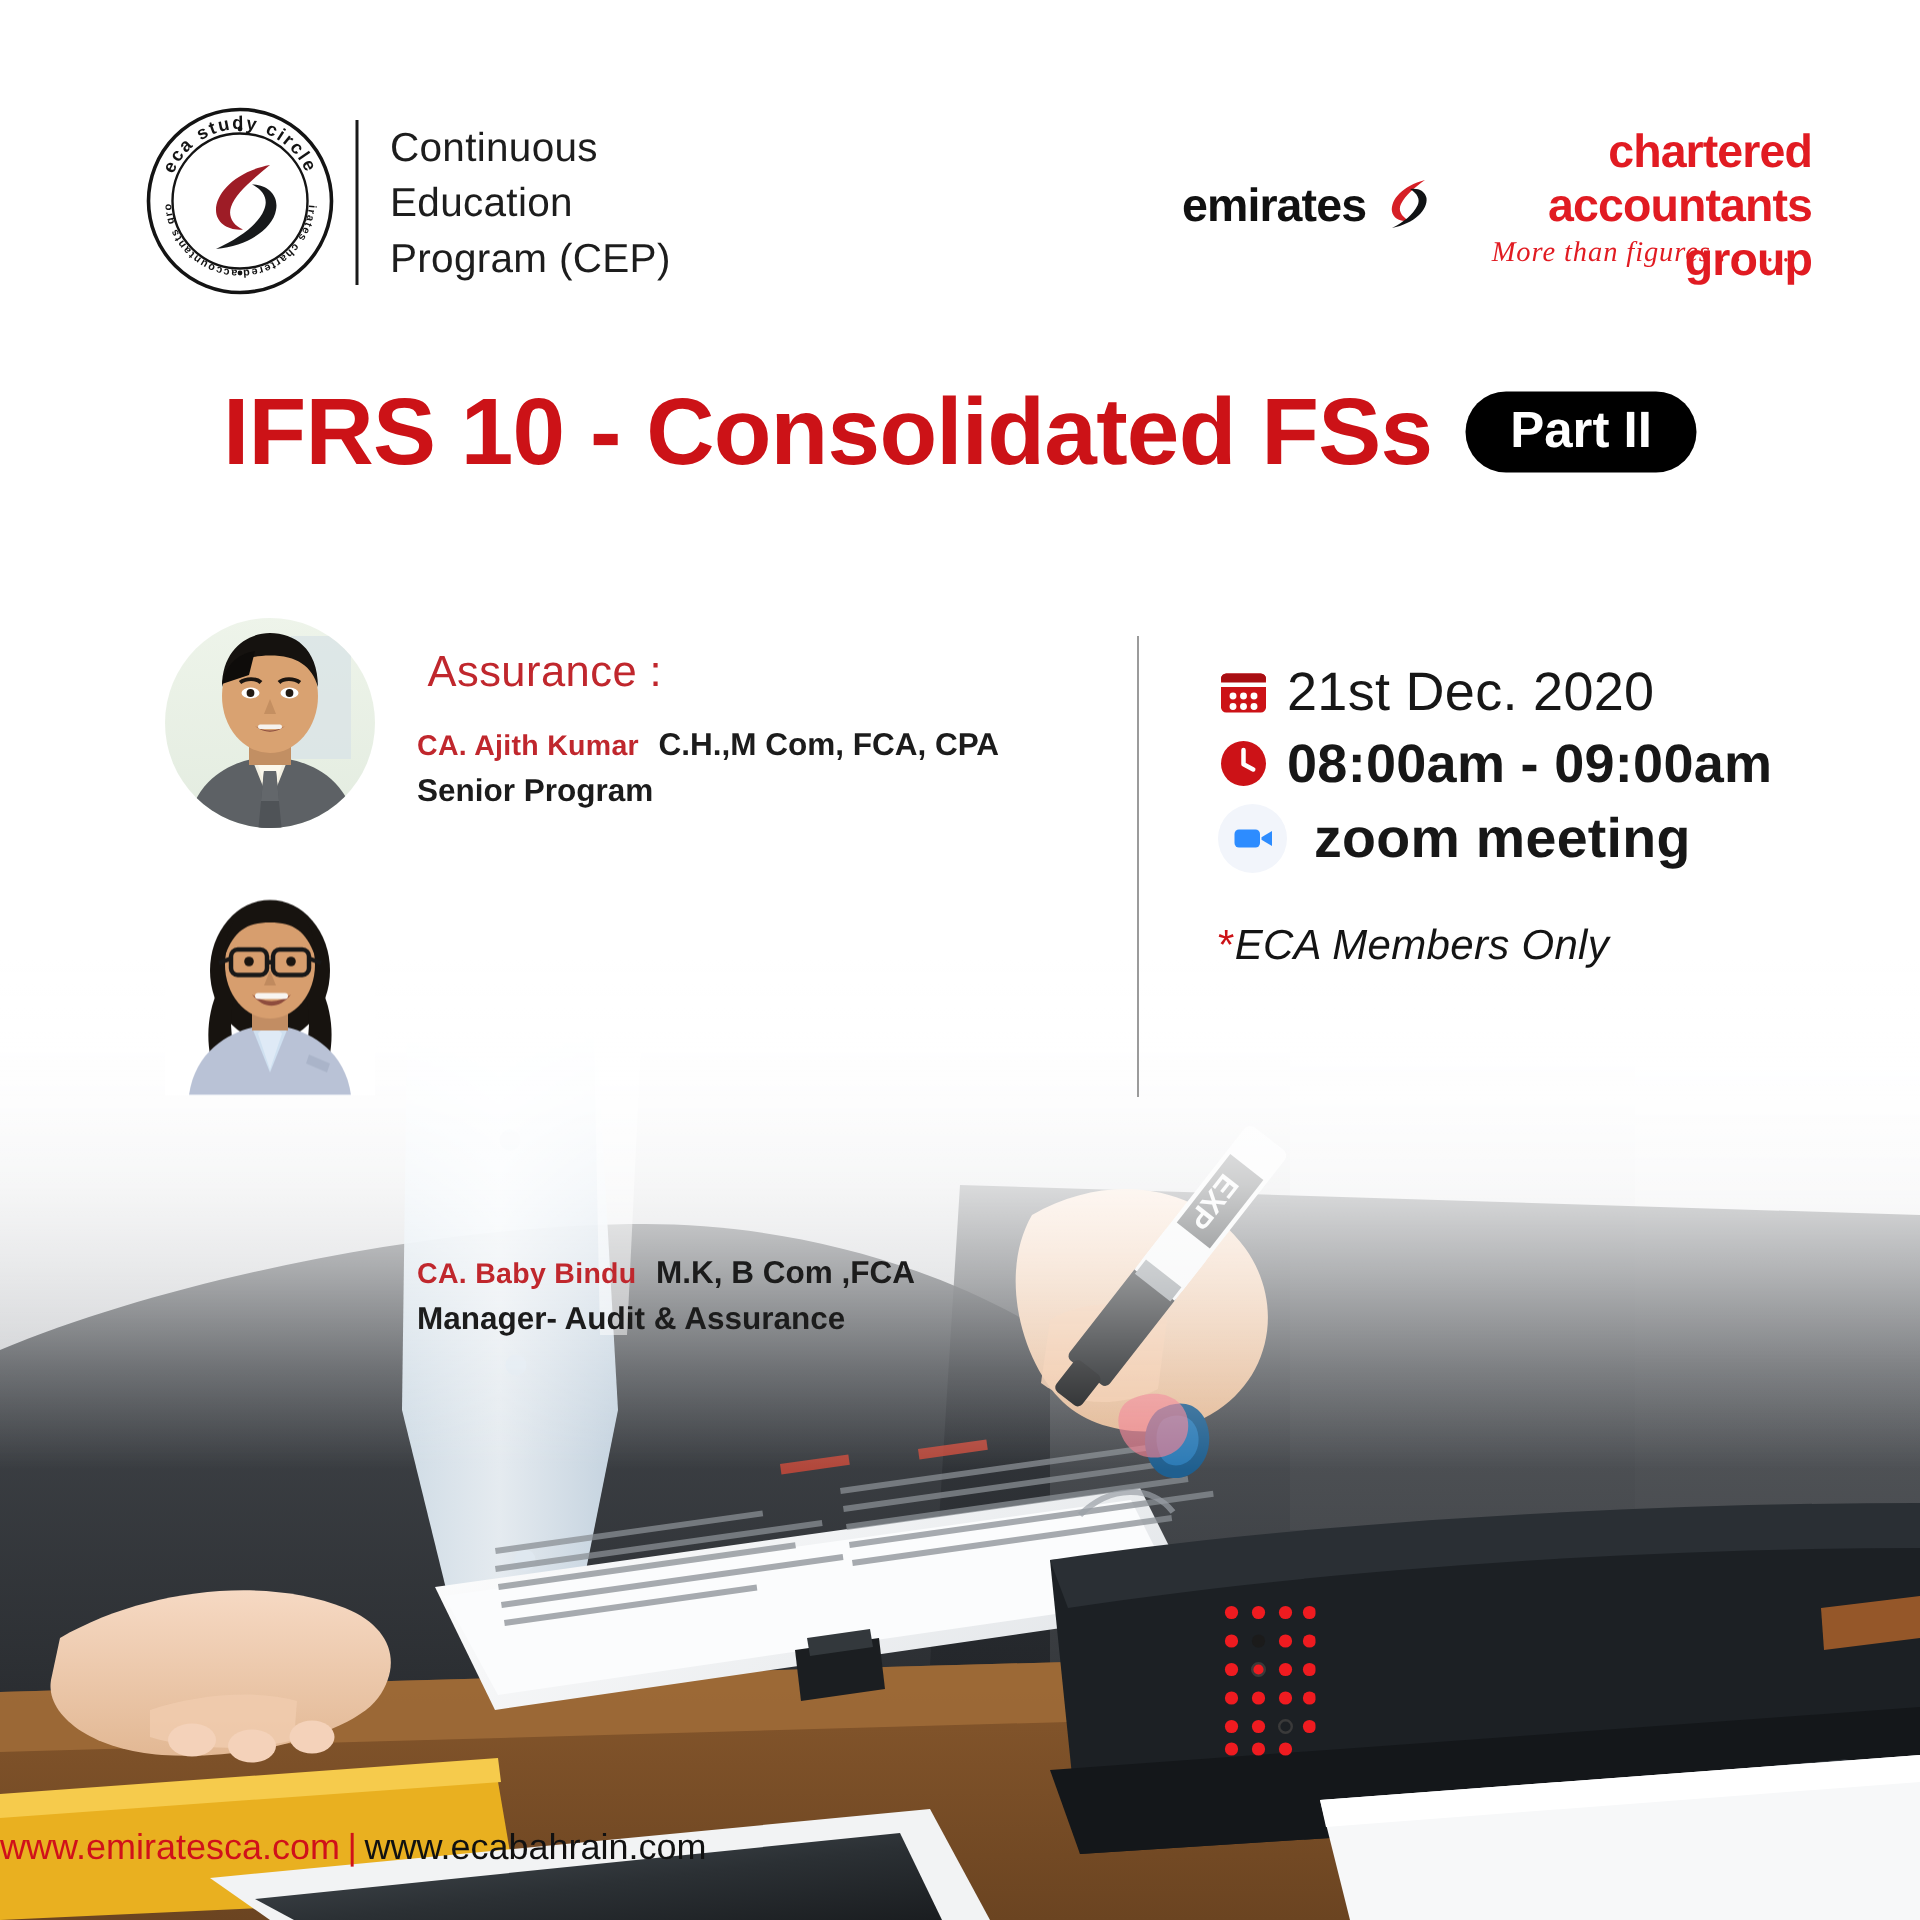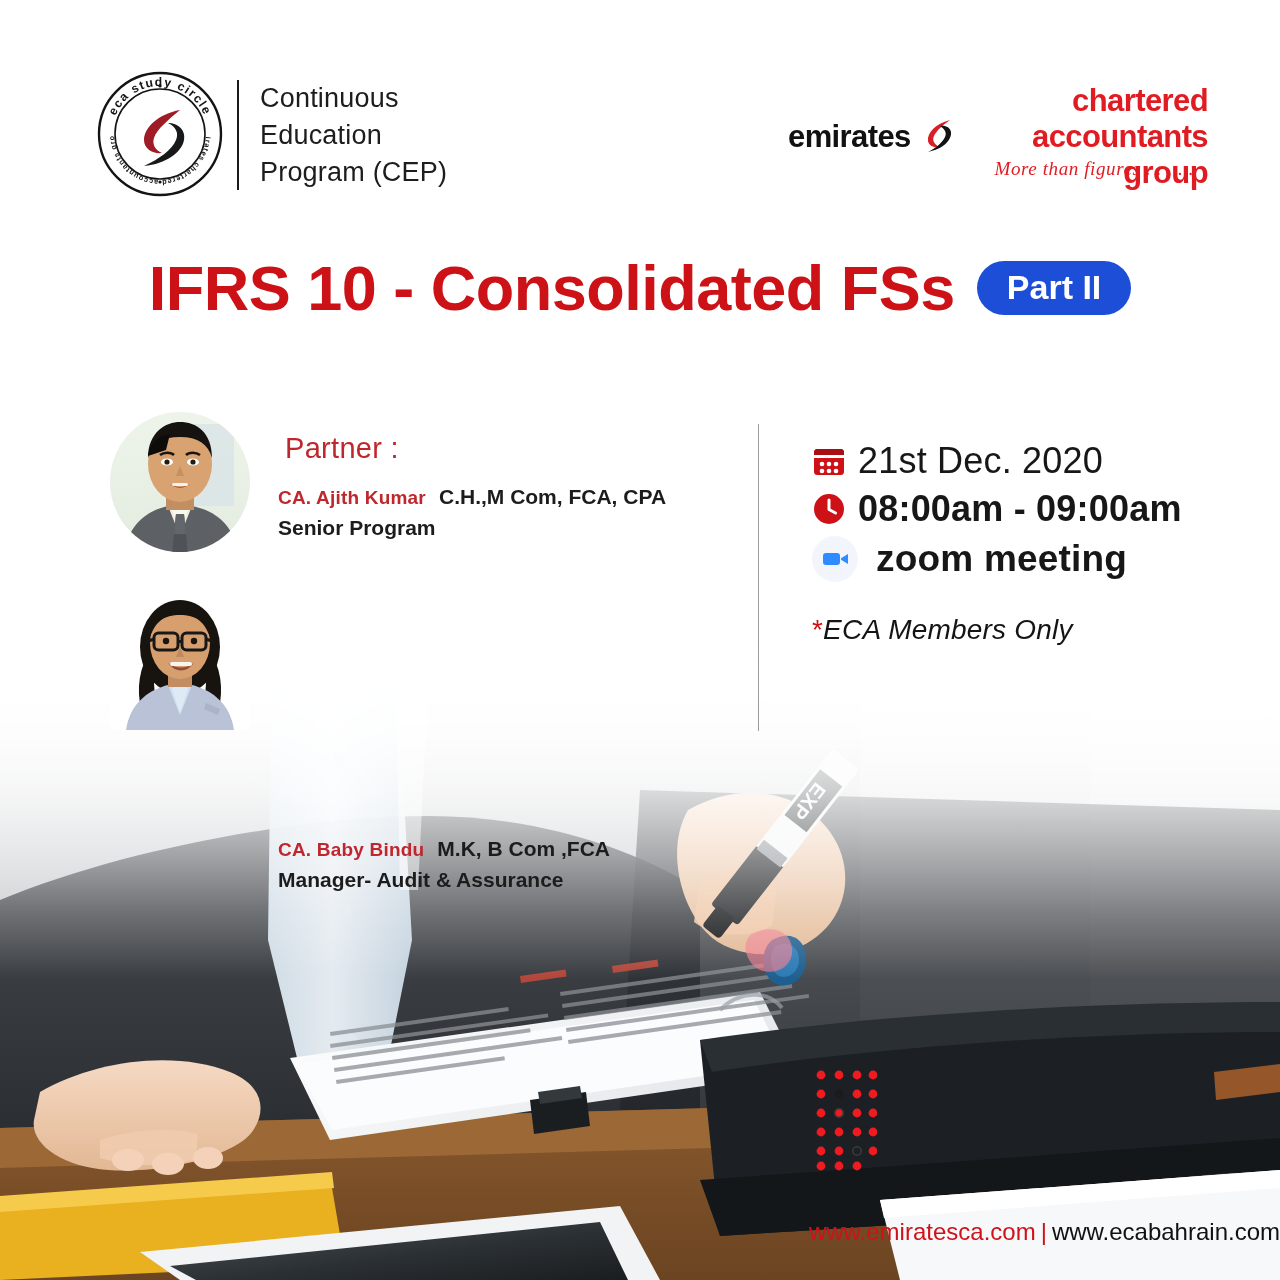--- a/index.html
+++ b/index.html
@@ -120,21 +120,21 @@
   }
   .title-main {
     font-size: 63px;
     font-weight: bold;
     color: #cc1217;
     letter-spacing: -0.5px;
     white-space: nowrap;
   }
   .title-badge {
     margin-left: 22px;
-    background: #1d4ed8;
+    background: #000000;
     color: #ffffff;
     font-size: 34px;
     font-weight: bold;
     border-radius: 36px;
     padding: 9px 30px 11px 30px;
     white-space: nowrap;
     line-height: 1;
   }
 
   
@@ -253,21 +253,21 @@
     position: absolute;
     left: 815px; top: 1069px;
     width: 62px; height: 102px;
   }
 
   
   .footer {
     position: absolute;
     left: 0; top: 1218px;
     width: 1280px;
-    text-align: right;
+    text-align: left;
     font-size: 24px;
     white-space: nowrap;
   }
   .footer .u1 { color: #d0111a; }
   .footer .sep { color: #d0111a; margin: 0 5px; }
   .footer .u2 { color: #111111; }
 </style>
 </head>
 <body>
 
@@ -449,21 +449,21 @@
       <div class="eca-tag">More than figures . . . . .</div>
     </div>
   </div>
 
   <div class="title-row">
     <span class="title-main">IFRS 10 - Consolidated FSs</span>
     <span class="title-badge">Part II</span>
   </div>
 
   <div class="speakers">
-    <div class="speakers-label">Partner :</div>
+    <div class="speakers-label">Assurance :</div>
 
     <div class="spk spk-1">
       <div class="spk-photo">
         <svg width="140" height="145" viewBox="0 0 140 145">
           <defs>
             <clipPath id="c1">
                 <circle cx="70" cy="72" r="70"></circle>
               </clipPath>
             <linearGradient id="bg1" x1="0" y1="0" x2="0" y2="1">
               <stop offset="0%" stop-color="#eef4ea"></stop>

